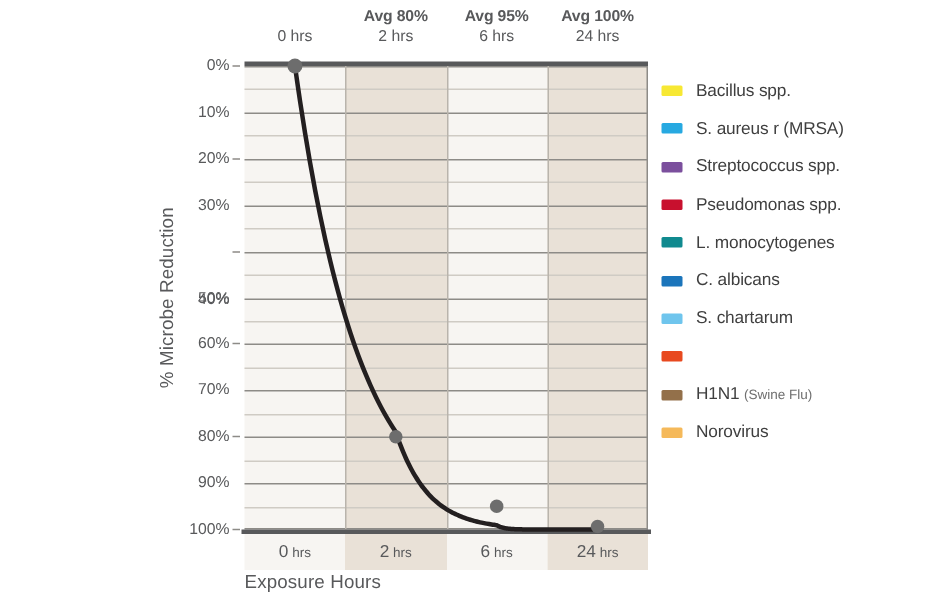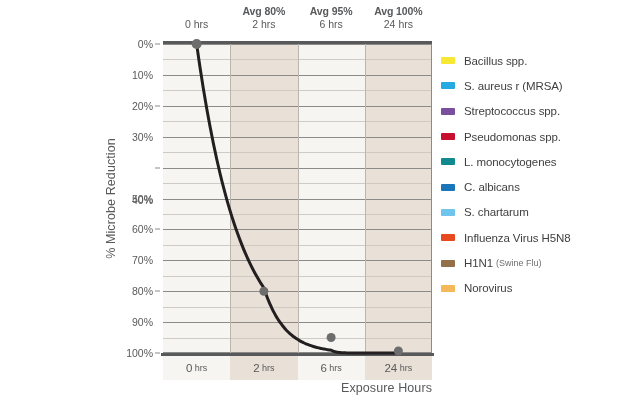--- a/index.html
+++ b/index.html
@@ -182,21 +182,21 @@
   .xband .xb.light { background: #f7f5f2; }
   .xband .xb.dark  { background: #e9e1d7; }
   .xband .num { font-size: 11.5px; }
   .xband .unit { font-size: 9px; margin-left: 2.5px; }
 
   .xlabel {
     position: absolute;
     left: 163px;
     top: 381px;
     width: 269px;
-    text-align: right;
+    text-align: left;
     font-size: 12.5px;
     color: #58595b;
     letter-spacing: 0.1px;
   }
 
   
   .legend {
     position: absolute;
     left: 441px;
     top: 48px;
@@ -365,21 +365,20 @@
       <div class="legend-item">
         <span class="swatch" style="background: rgb(27, 117, 187);"></span>
         <span class="legend-label">C. albicans</span>
       </div>
       <div class="legend-item">
         <span class="swatch" style="background: rgb(111, 197, 237);"></span>
         <span class="legend-label">S. chartarum</span>
       </div>
       <div class="legend-item">
         <span class="swatch" style="background: rgb(232, 73, 31);"></span>
-        <span class="legend-label">Influenza Virus H5N8</span>
       </div>
       <div class="legend-item">
         <span class="swatch" style="background: rgb(147, 112, 74);"></span>
         <span class="legend-label">H1N1</span>
         <span class="legend-sub">(Swine Flu)</span>
       </div>
       <div class="legend-item">
         <span class="swatch" style="background: rgb(245, 185, 90);"></span>
         <span class="legend-label">Norovirus</span>
       </div>

